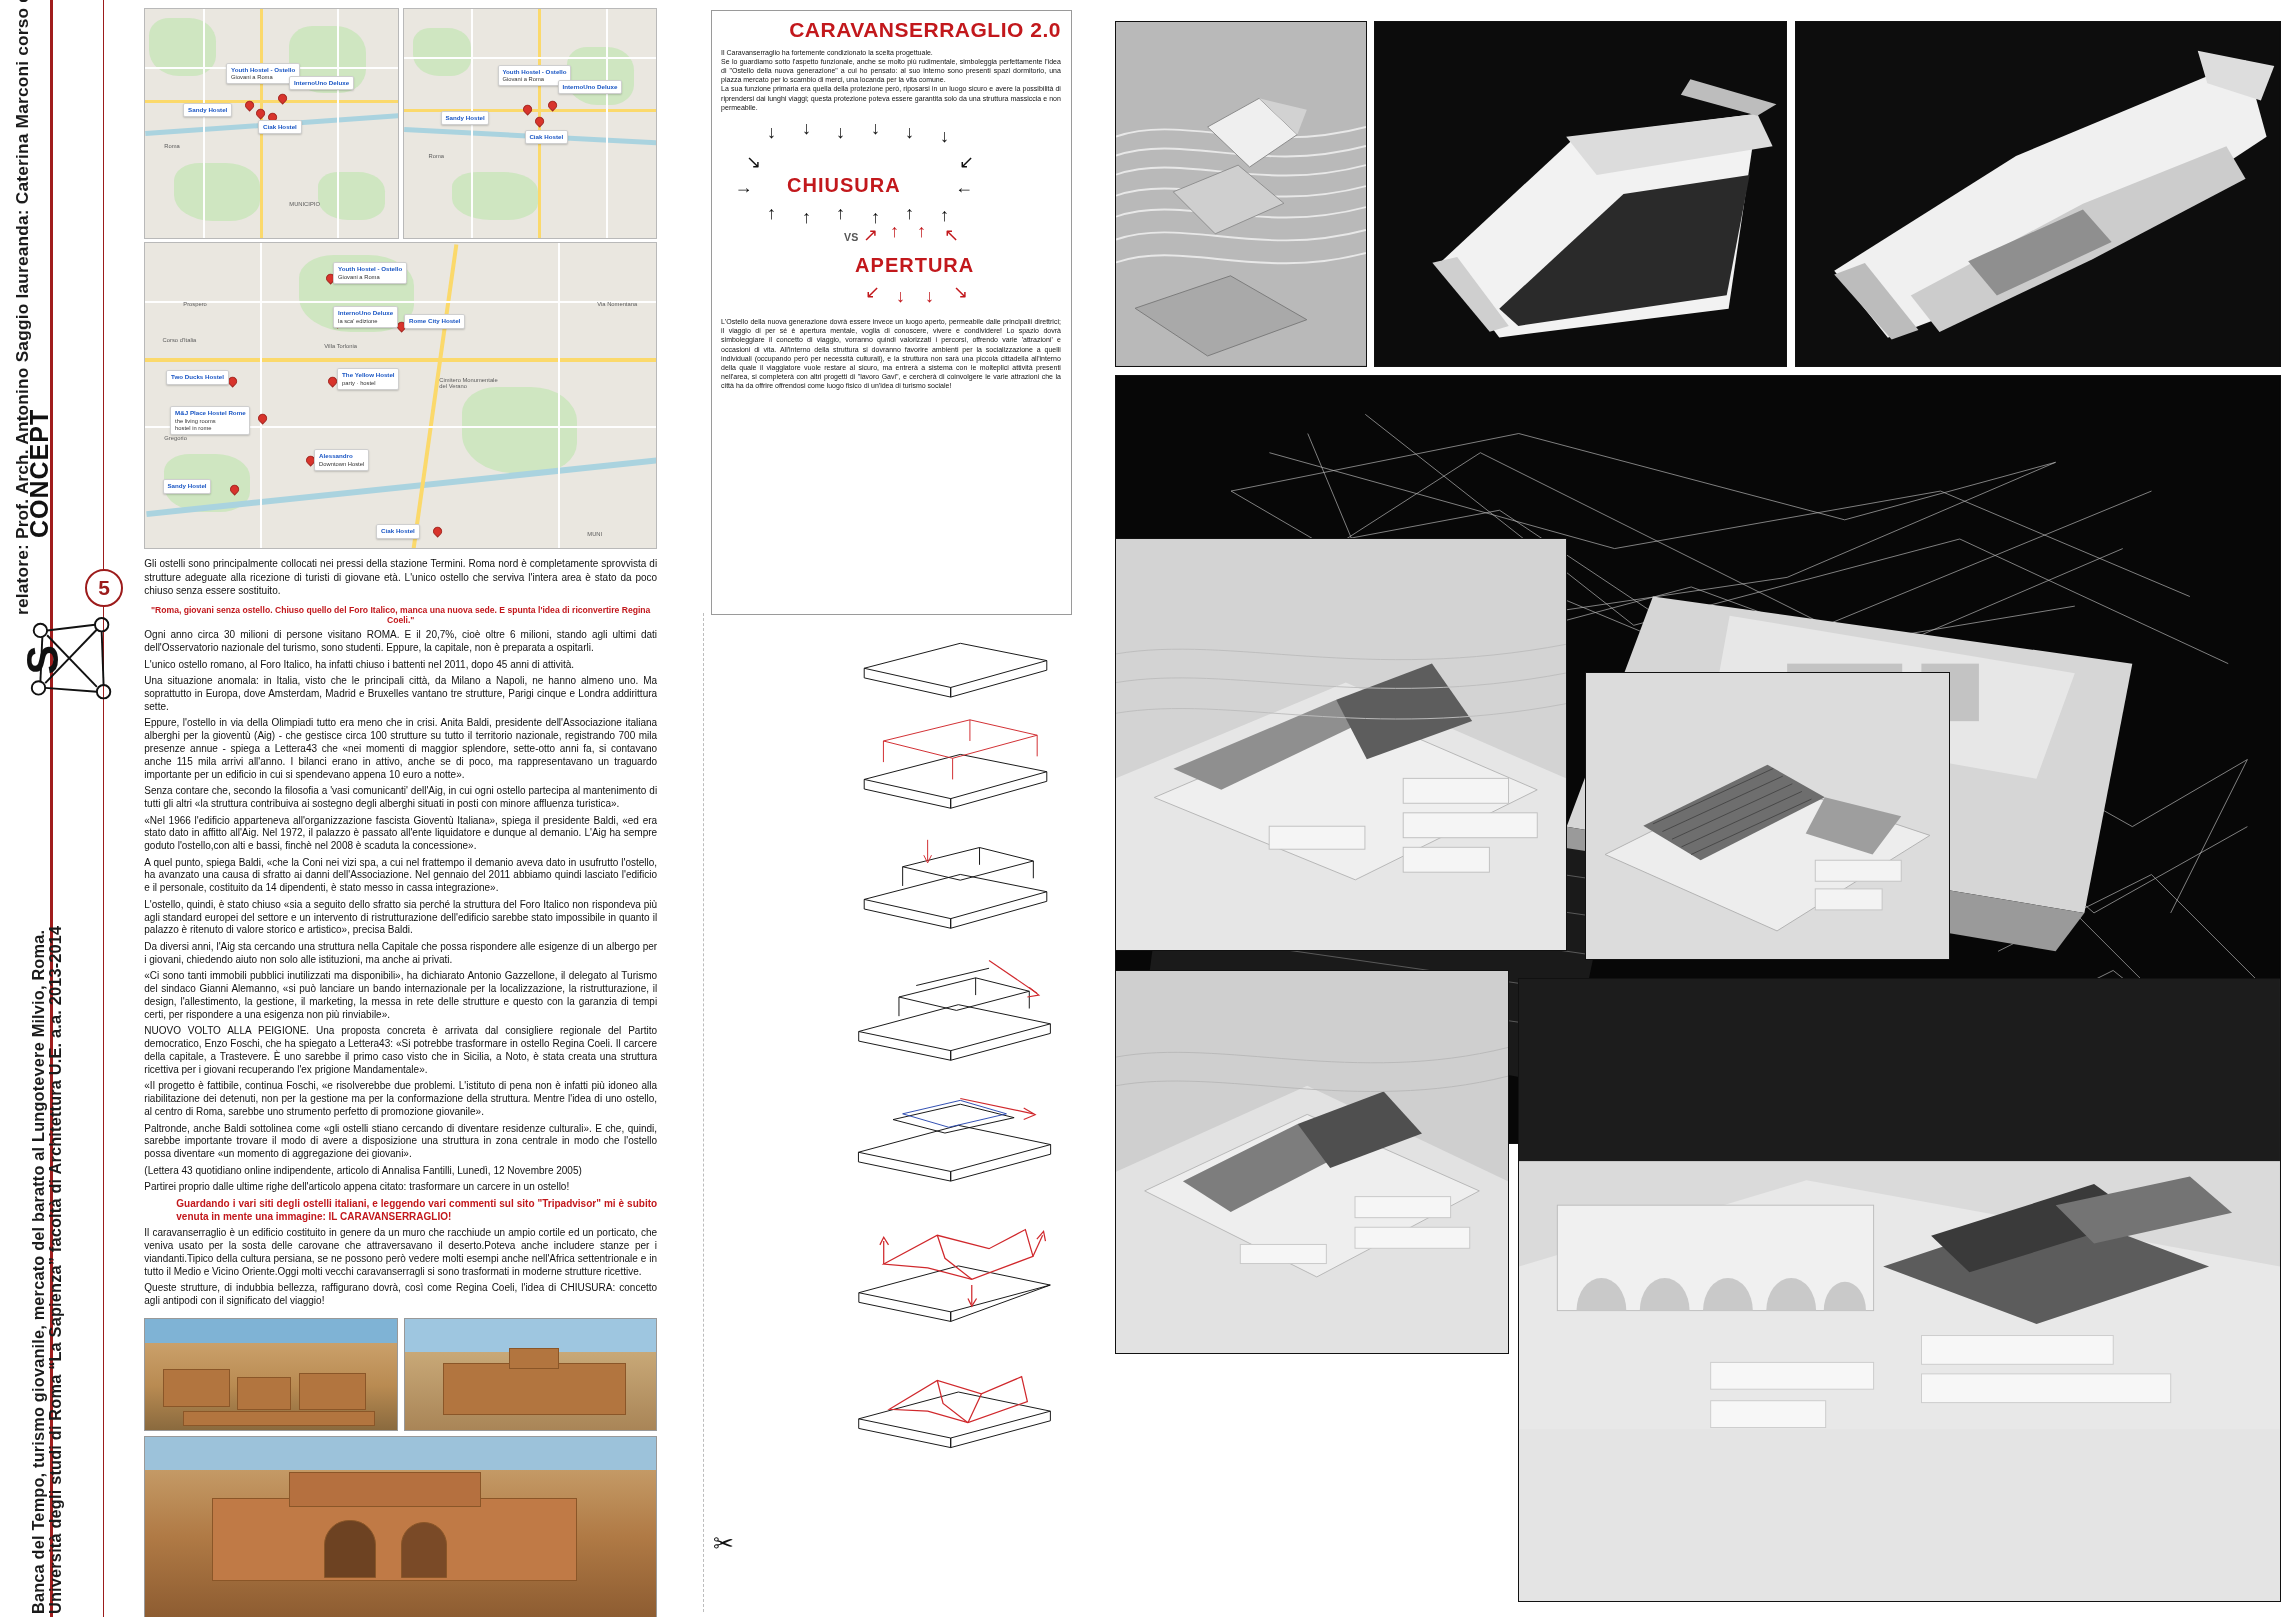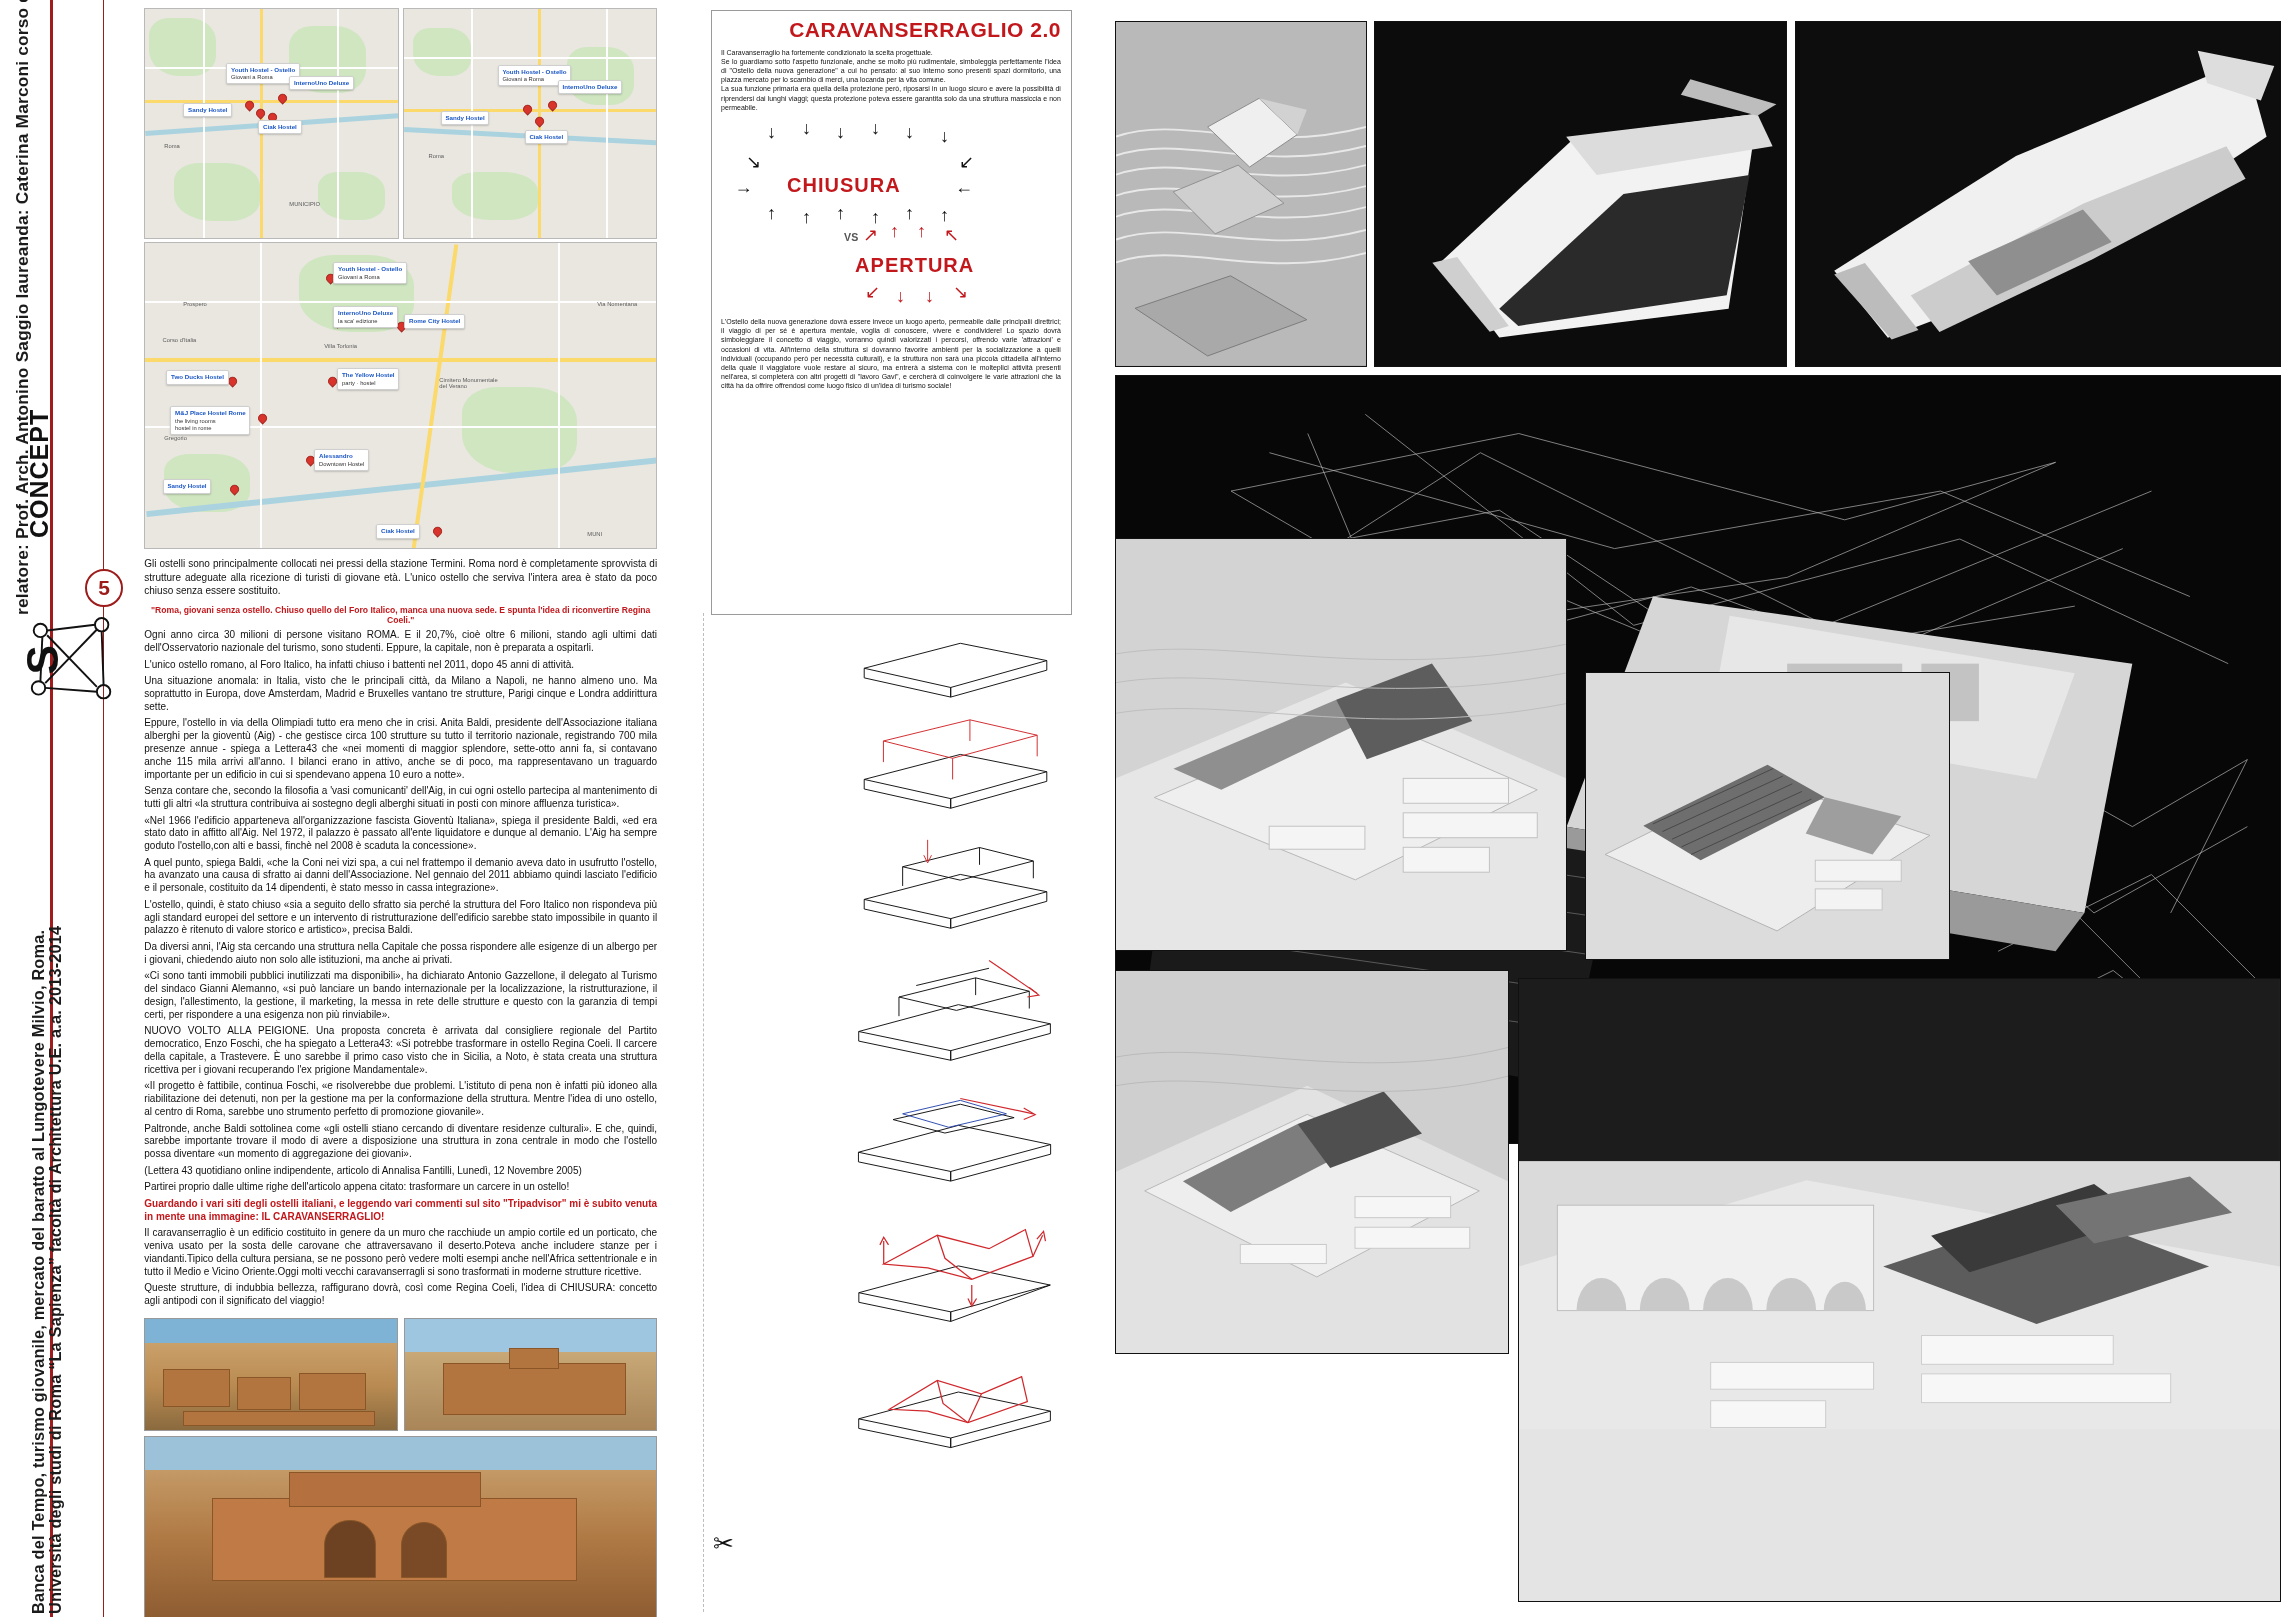--- a/index.html
+++ b/index.html
@@ -86,21 +86,21 @@
   .caption-note {
     margin:7.7px 17.3px 0 17.3px; font-size:10px; line-height:1.35; color:#111; text-align:justify;
   }
   .quote-red {
     margin:7.7px 17.3px 1.9px 17.3px; font-size:8.6px; font-weight:bold; color:#c2181c; text-align:center;
   }
   .body-text {
     margin:3.8px 17.3px 0 17.3px; font-size:10px; line-height:1.28; color:#111; text-align:justify;
   }
   .body-text p { margin:0 0 3.8px 0; }
-  .body-text .red { color:#c2181c; font-weight:bold; }
+  .body-text .red { color:#c2181c; font-weight:bold;margin-left:32px; }
 
   #photos { margin:9.6px 17.3px 0 17.3px; }
   #photos .row { display:flex; gap:5.8px; }
   .photo { position:relative; overflow:hidden; border:1px solid #999; }
   .ph1 { width:50%; height:113px; background:linear-gradient(#7fb3d5 0%, #7fb3d5 22%, #caa06a 22%, #b98b52 60%, #8a6a3e 100%); }
   .ph2 { width:50%; height:113px; background:linear-gradient(#9ec6e0 0%, #9ec6e0 30%, #c8a877 30%, #a98557 100%); }
   .ph3 { width:100%; height:183px; margin-top:5.8px; background:linear-gradient(#9cc2da 0%, #9cc2da 18%, #c49a66 18%, #b07a45 55%, #8d5c31 100%); }
   .ruin {
     position:absolute; background:#b2753f; border:1px solid #8a5628;
   }

